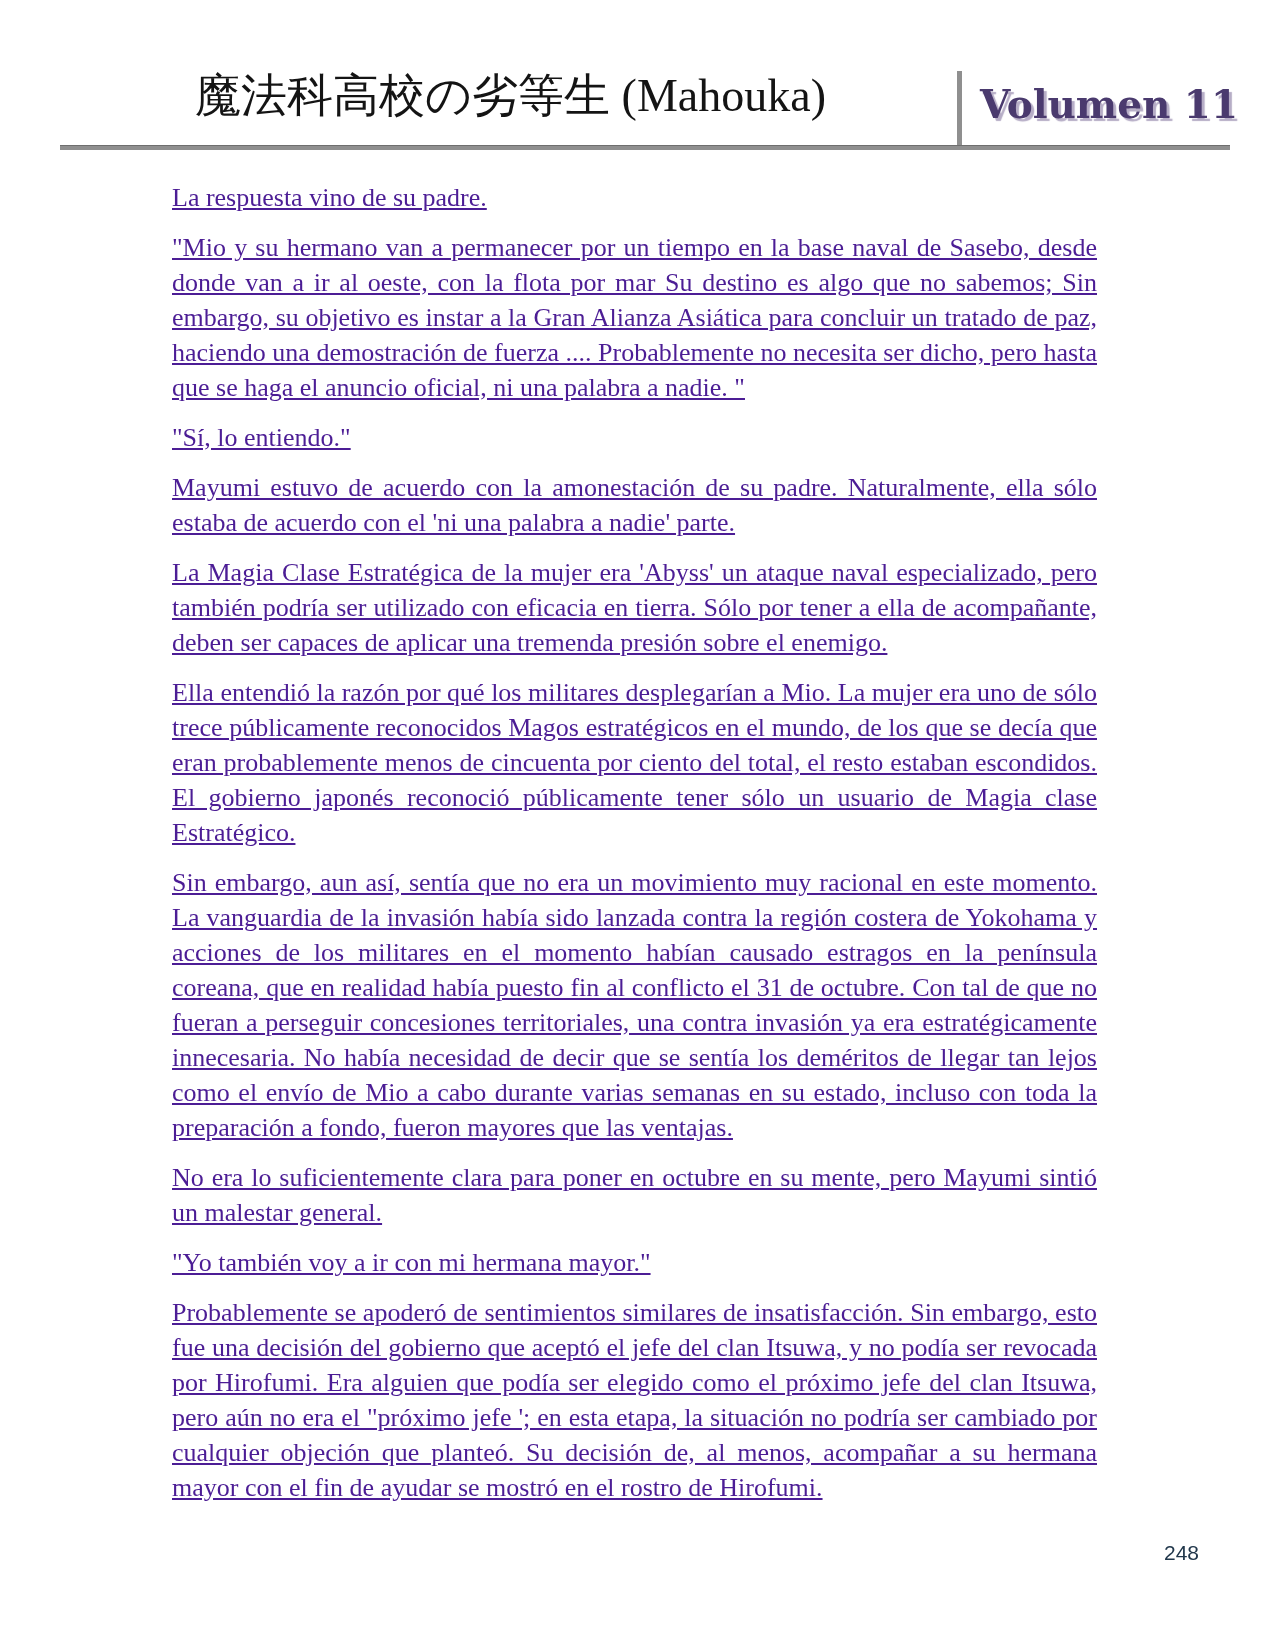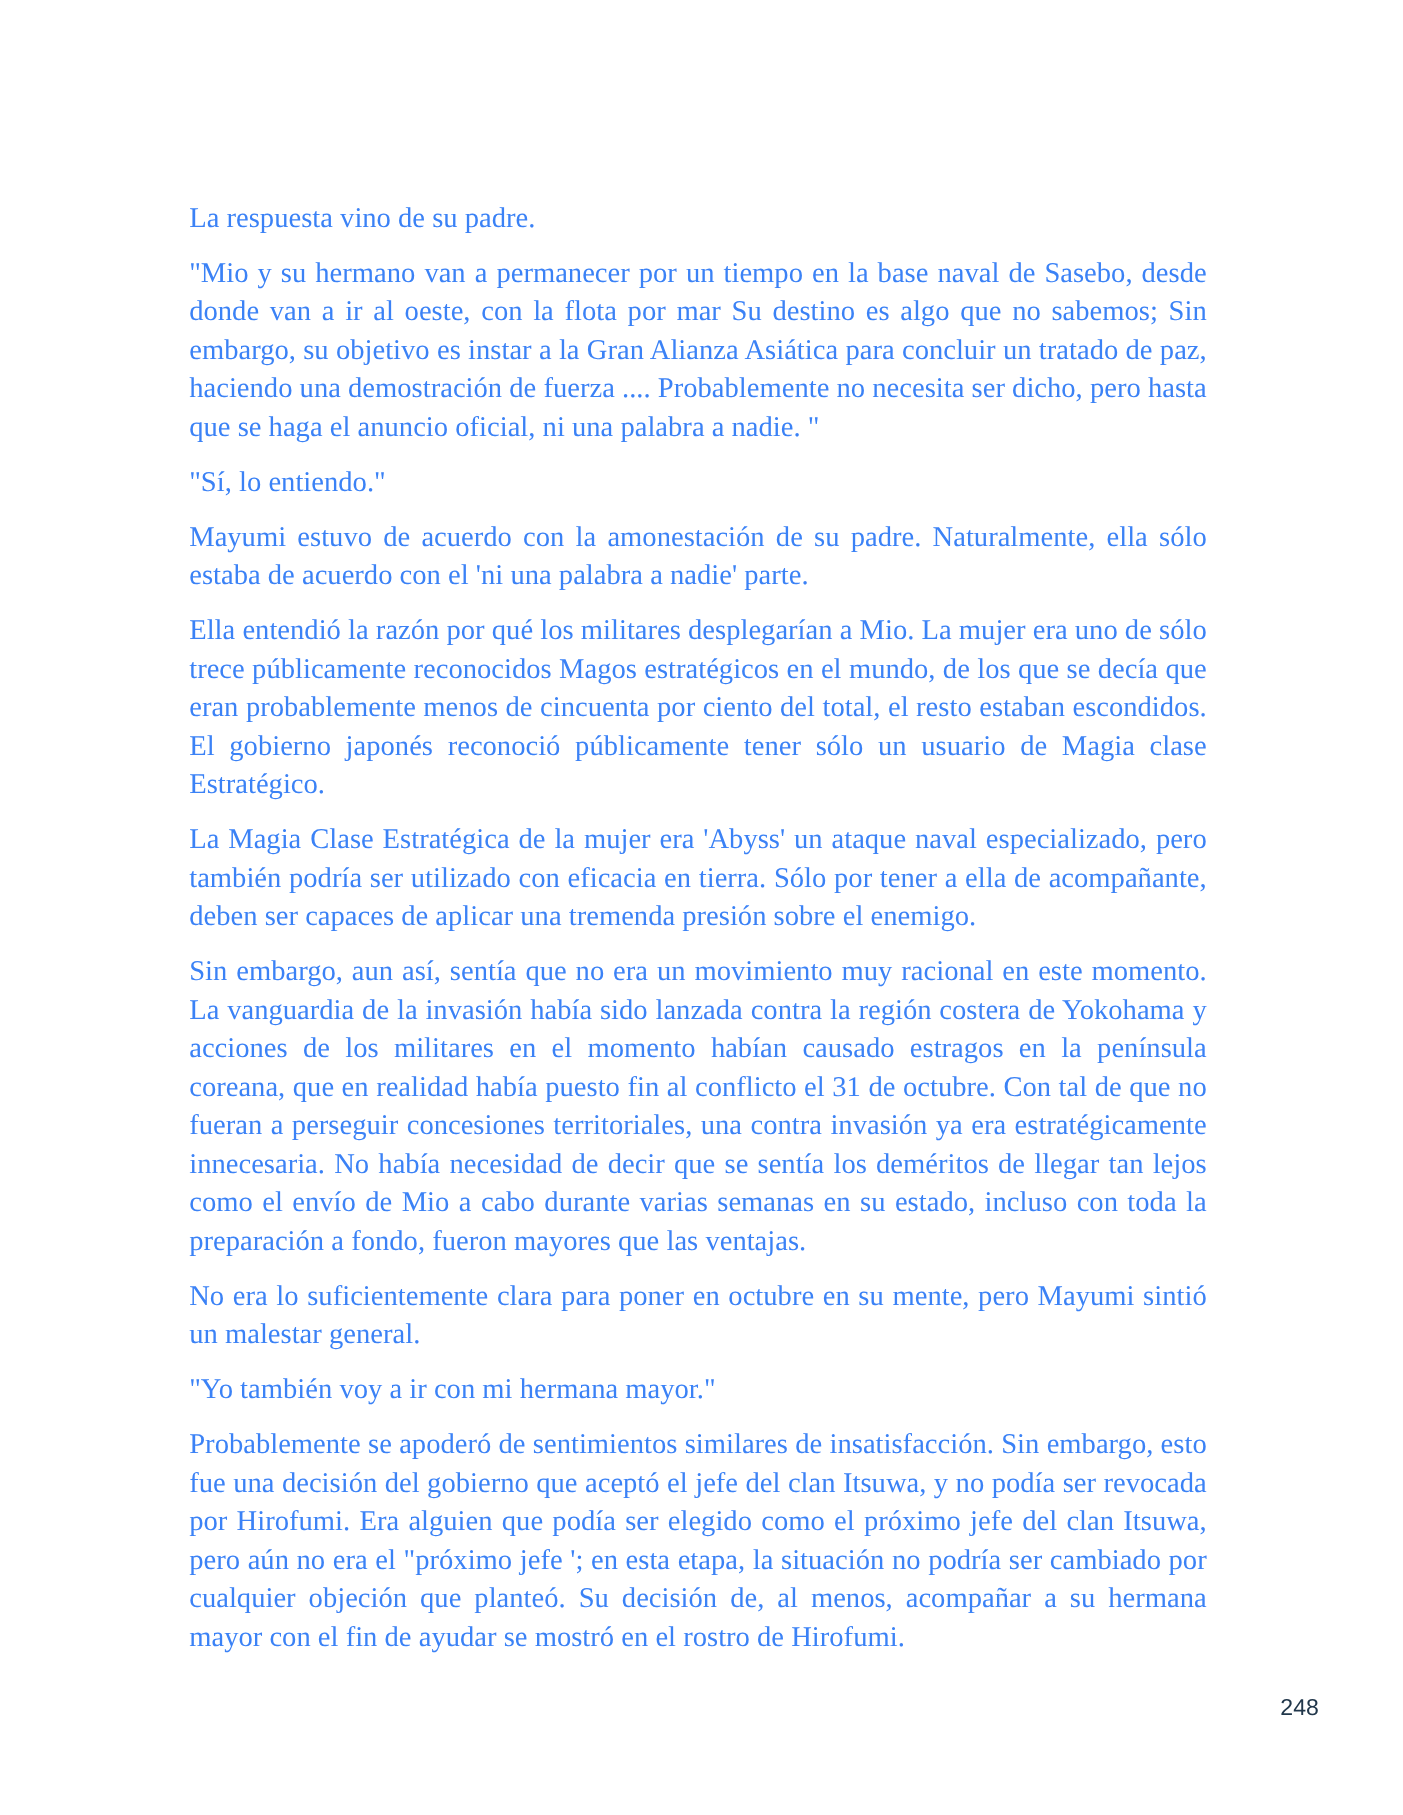--- a/index.html
+++ b/index.html
@@ -63,24 +63,25 @@
     border-top: 1px solid #6e6e6e;
     box-sizing: border-box;
   }
 
   
   .doc-body {
     position: absolute;
     left: 172px;
     top: 180px;
     width: 925px;
-    color: #3b82f6;
+    color: #4c1d95;
     font-size: 26px;
     line-height: 35px;
     text-align: justify;
+    text-decoration: underline;
   }
   .doc-body p {
     margin: 0 0 15px 0;
     padding: 0;
   }
 
   
   .page-number {
     position: absolute;
     right: 76px;
@@ -89,28 +90,34 @@
     font-size: 21px;
     line-height: 30px;
     color: #21374b;
   }
 </style>
 </head>
 <body>
 
 <div id="page">
 
+  <div class="doc-header">
+    <div class="doc-title" style="color: rgb(20, 20, 20);">魔法科高校の劣等生 (Mahouka)</div>
+    <div class="header-vbar" style="background: rgb(143, 143, 143);"></div>
+    <div class="volume-label" style="color: rgb(74, 58, 110); text-shadow: rgb(182, 173, 198) 3px 3px 1px;">Volumen 11</div>
+    <div class="header-rule" style="background: rgb(143, 143, 143);"></div>
+  </div>
 
   <div class="doc-body">
       <p>La respuesta vino de su padre.</p>
       <p>"Mio y su hermano van a permanecer por un tiempo en la base naval de Sasebo, desde donde van a ir al oeste, con la flota por mar Su destino es algo que no sabemos; Sin embargo, su objetivo es instar a la Gran Alianza Asiática para concluir un tratado de paz, haciendo una demostración de fuerza .... Probablemente no necesita ser dicho, pero hasta que se haga el anuncio oficial, ni una palabra a nadie. "</p>
       <p>"Sí, lo entiendo."</p>
       <p>Mayumi estuvo de acuerdo con la amonestación de su padre. Naturalmente, ella sólo estaba de acuerdo con el 'ni una palabra a nadie' parte.</p>
+      <p>La Magia Clase Estratégica de la mujer era 'Abyss' un ataque naval especializado, pero también podría ser utilizado con eficacia en tierra. Sólo por tener a ella de acompañante, deben ser capaces de aplicar una tremenda presión sobre el enemigo.</p>
       <p>Ella entendió la razón por qué los militares desplegarían a Mio. La mujer era uno de sólo trece públicamente reconocidos Magos estratégicos en el mundo, de los que se decía que eran probablemente menos de cincuenta por ciento del total, el resto estaban escondidos. El gobierno japonés reconoció públicamente tener sólo un usuario de Magia clase Estratégico.</p>
-      <p>La Magia Clase Estratégica de la mujer era 'Abyss' un ataque naval especializado, pero también podría ser utilizado con eficacia en tierra. Sólo por tener a ella de acompañante, deben ser capaces de aplicar una tremenda presión sobre el enemigo.</p>
       <p>Sin embargo, aun así, sentía que no era un movimiento muy racional en este momento. La vanguardia de la invasión había sido lanzada contra la región costera de Yokohama y acciones de los militares en el momento habían causado estragos en la península coreana, que en realidad había puesto fin al conflicto el 31 de octubre. Con tal de que no fueran a perseguir concesiones territoriales, una contra invasión ya era estratégicamente innecesaria. No había necesidad de decir que se sentía los deméritos de llegar tan lejos como el envío de Mio a cabo durante varias semanas en su estado, incluso con toda la preparación a fondo, fueron mayores que las ventajas.</p>
       <p>No era lo suficientemente clara para poner en octubre en su mente, pero Mayumi sintió un malestar general.</p>
       <p>"Yo también voy a ir con mi hermana mayor."</p>
       <p>Probablemente se apoderó de sentimientos similares de insatisfacción. Sin embargo, esto fue una decisión del gobierno que aceptó el jefe del clan Itsuwa, y no podía ser revocada por Hirofumi. Era alguien que podía ser elegido como el próximo jefe del clan Itsuwa, pero aún no era el "próximo jefe '; en esta etapa, la situación no podría ser cambiado por cualquier objeción que planteó. Su decisión de, al menos, acompañar a su hermana mayor con el fin de ayudar se mostró en el rostro de Hirofumi.</p>
     </div>
 
   <div class="page-number">248</div>
 
 </div>
 

